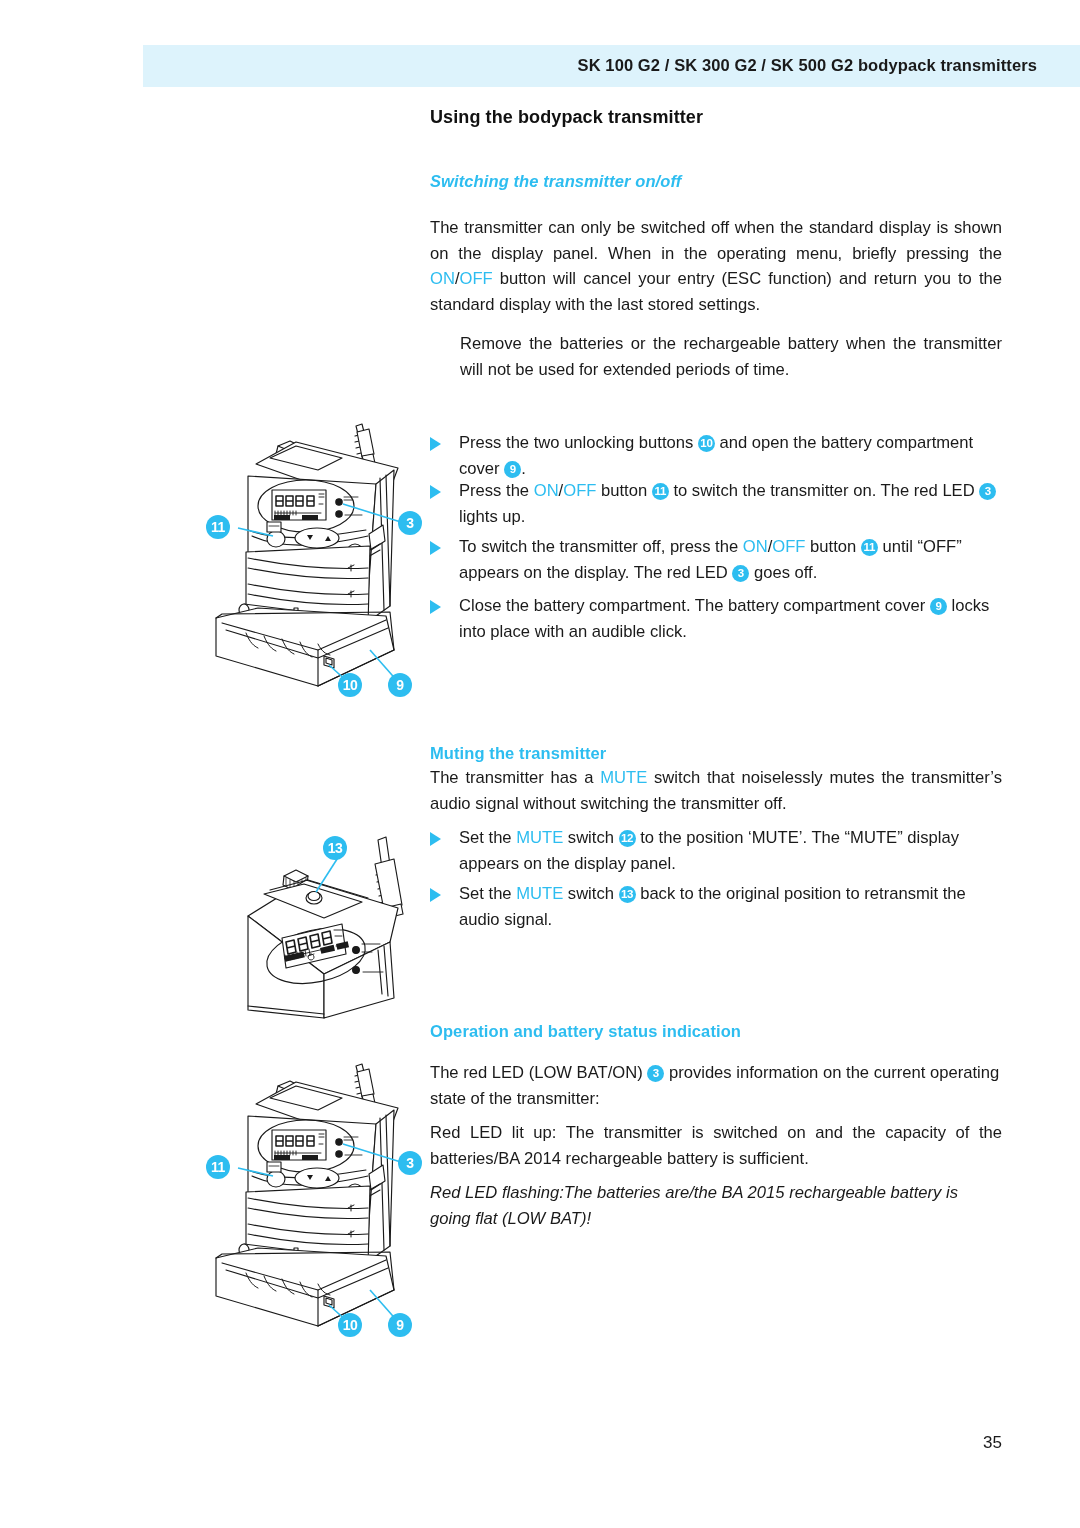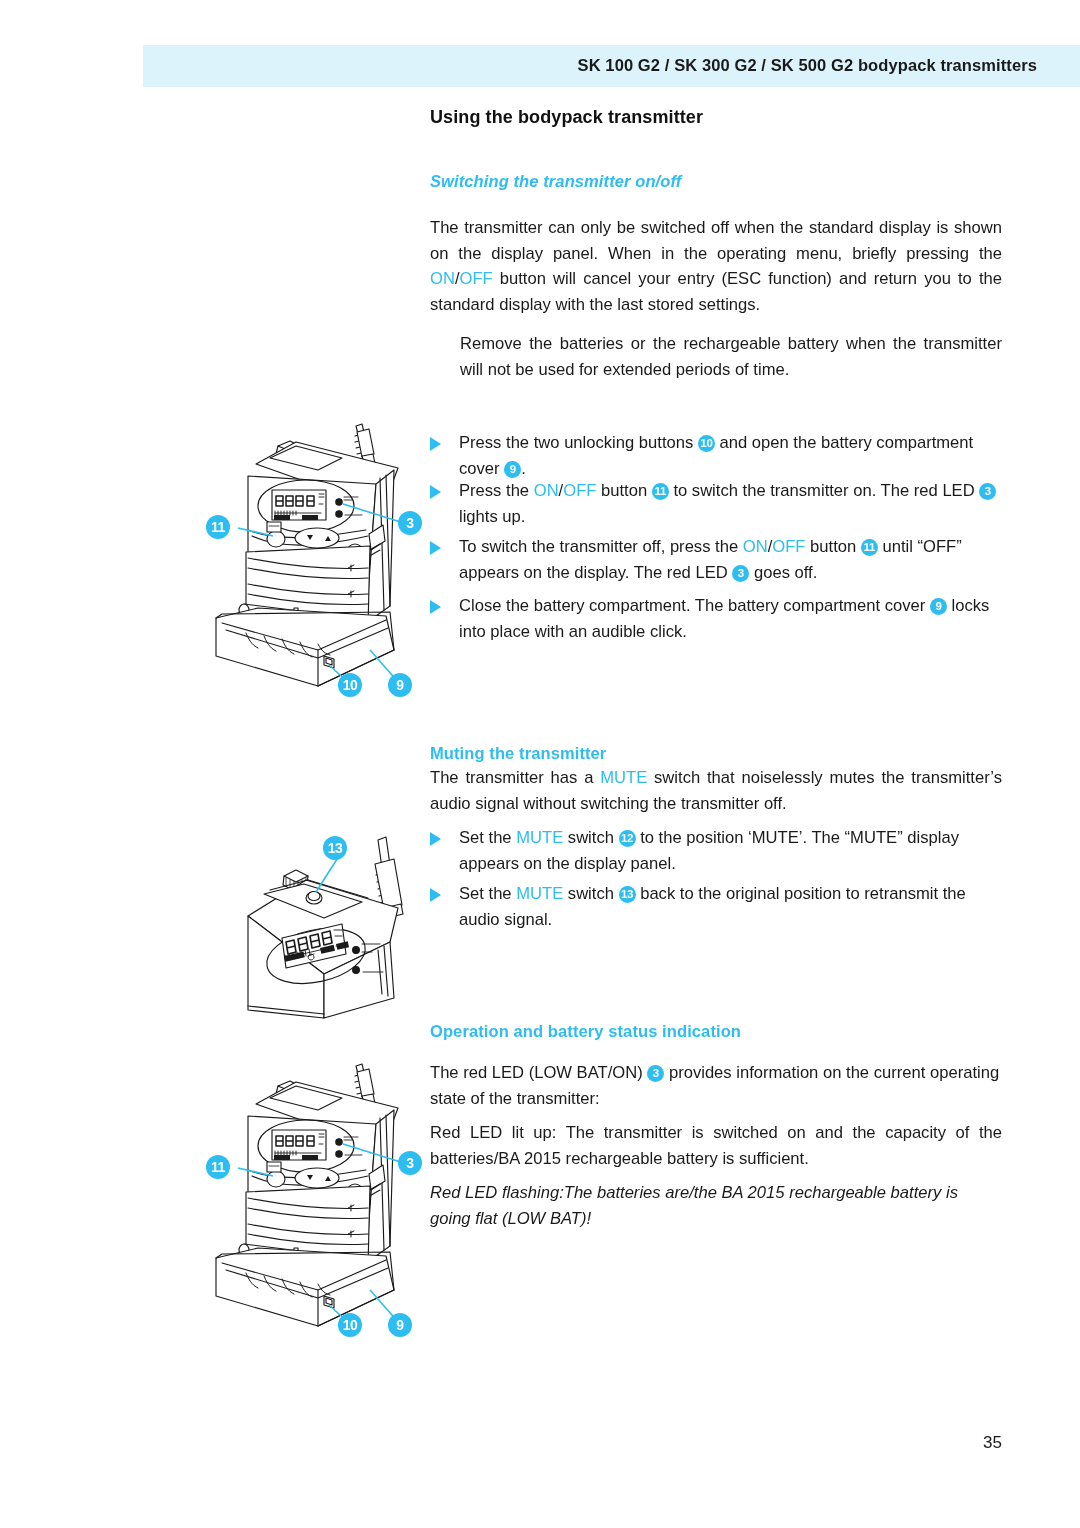--- a/index.html
+++ b/index.html
@@ -230,21 +230,21 @@
 
 <div class="col" style="top:1022px;">
   <h3 class="sub">Operation and battery status indication</h3>
 </div>
 
 <div class="col" style="top:1060px;">
   <p class="body left"><span>The red LED (LOW BAT/ON) </span><span class="badge">3</span><span> provides information on the current operating state of the transmitter:</span></p>
 </div>
 
 <div class="col" style="top:1120px;">
-  <p class="body">Red LED lit up: The transmitter is switched on and the capacity of the batteries/BA 2015 rechargeable battery is sufficient.</p>
+  <p class="body">Red LED lit up: The transmitter is switched on and the capacity of the batteries/BA 2014 rechargeable battery is sufficient.</p>
 </div>
 
 <div class="col" style="top:1180px;font-style:italic;">
   <p class="body left">Red LED flashing:The batteries are/the BA 2015 rechargeable battery is going flat (LOW BAT)!</p>
 </div>
 
 <div class="figure" style="left:198px; top:418px; width:230px; height:295px;">
   <svg width="230" height="295" viewBox="0 0 230 295">
     <g fill="none" stroke="#1a1a1a" stroke-width="1.15" stroke-linejoin="round" stroke-linecap="round">
 

